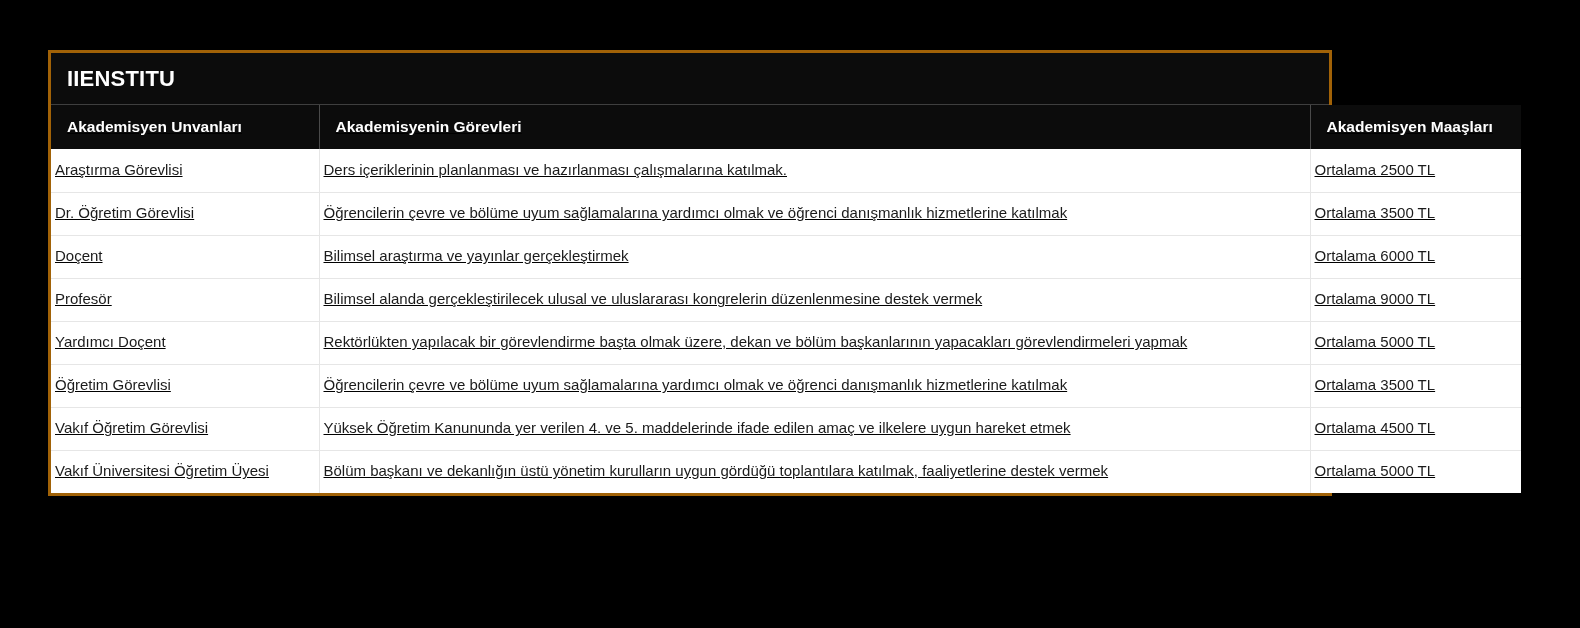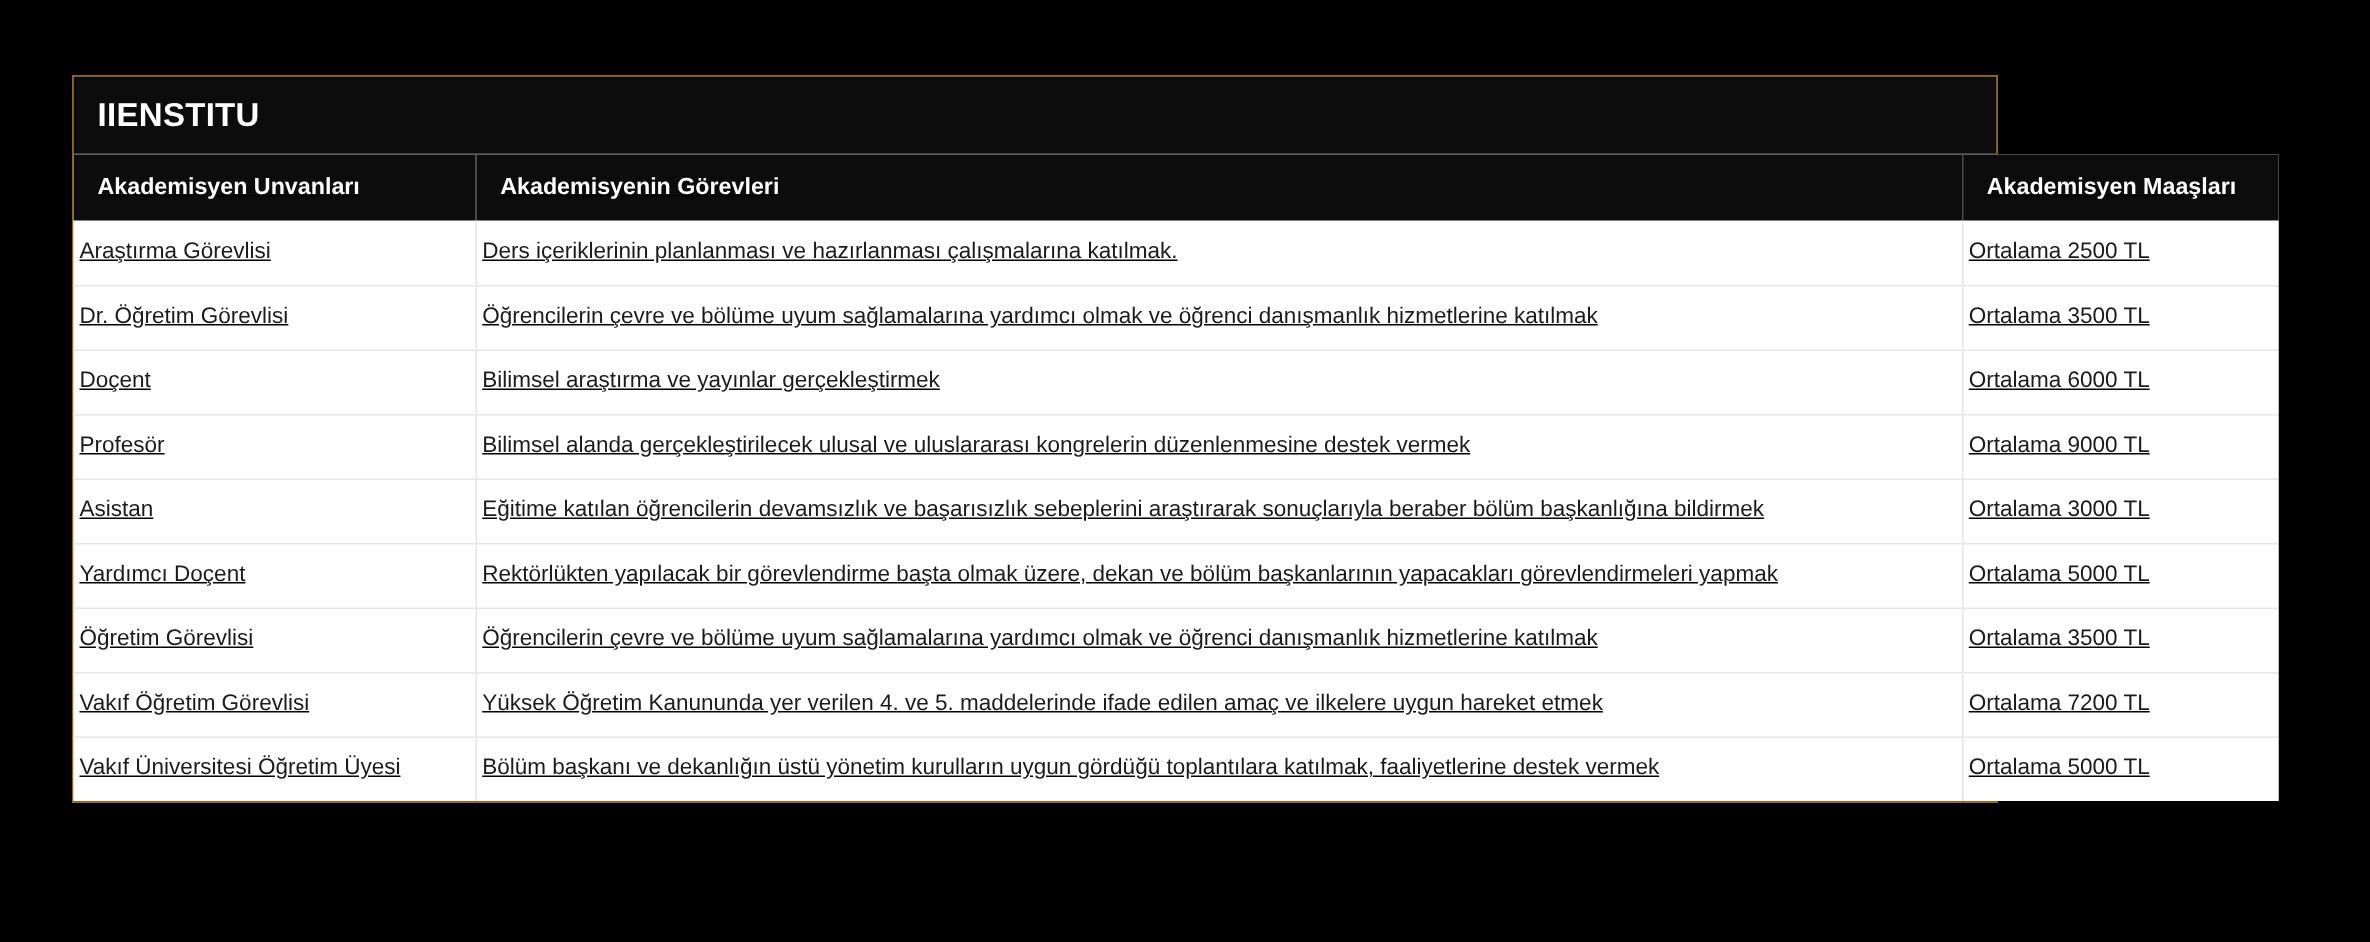--- a/index.html
+++ b/index.html
@@ -22,21 +22,21 @@
     background: #000000;
   }
 
   
   .table-card {
     position: absolute;
     left: 48px;
     top: 50px;
     width: 1284px;
     background: #ffffff;
-    border: 1px solid #a16207;
+    border: 3px solid #a16207;
     box-sizing: border-box;
   }
 
   
   .title-bar {
     height: 52px;
     background: #0c0c0c;
     border-bottom: 1px solid #3f3f3f;
     display: flex;
     align-items: center;
@@ -150,38 +150,33 @@
             <td class="col-title">Doçent</td>
             <td class="col-duty">Bilimsel araştırma ve yayınlar gerçekleştirmek</td>
             <td class="col-salary">Ortalama 6000 TL</td>
           </tr>
           <tr>
             <td class="col-title">Profesör</td>
             <td class="col-duty">Bilimsel alanda gerçekleştirilecek ulusal ve uluslararası kongrelerin düzenlenmesine destek vermek</td>
             <td class="col-salary">Ortalama 9000 TL</td>
           </tr>
           <tr>
-            <td class="col-title">Asistan</td>
-            <td class="col-duty">Eğitime katılan öğrencilerin devamsızlık ve başarısızlık sebeplerini araştırarak sonuçlarıyla beraber bölüm başkanlığına bildirmek</td>
-            <td class="col-salary">Ortalama 3000 TL</td>
-          </tr>
-          <tr>
             <td class="col-title">Yardımcı Doçent</td>
             <td class="col-duty">Rektörlükten yapılacak bir görevlendirme başta olmak üzere, dekan ve bölüm başkanlarının yapacakları görevlendirmeleri yapmak</td>
             <td class="col-salary">Ortalama 5000 TL</td>
           </tr>
           <tr>
             <td class="col-title">Öğretim Görevlisi</td>
             <td class="col-duty">Öğrencilerin çevre ve bölüme uyum sağlamalarına yardımcı olmak ve öğrenci danışmanlık hizmetlerine katılmak</td>
             <td class="col-salary">Ortalama 3500 TL</td>
           </tr>
           <tr>
             <td class="col-title">Vakıf Öğretim Görevlisi</td>
             <td class="col-duty">Yüksek Öğretim Kanununda yer verilen 4. ve 5. maddelerinde ifade edilen amaç ve ilkelere uygun hareket etmek</td>
-            <td class="col-salary">Ortalama 7200 TL</td>
+            <td class="col-salary">Ortalama 4500 TL</td>
           </tr>
           <tr>
             <td class="col-title">Vakıf Üniversitesi Öğretim Üyesi</td>
             <td class="col-duty">Bölüm başkanı ve dekanlığın üstü yönetim kurulların uygun gördüğü toplantılara katılmak, faaliyetlerine destek vermek</td>
             <td class="col-salary">Ortalama 5000 TL</td>
           </tr>
         </tbody>
     </table>
 
   </div>

